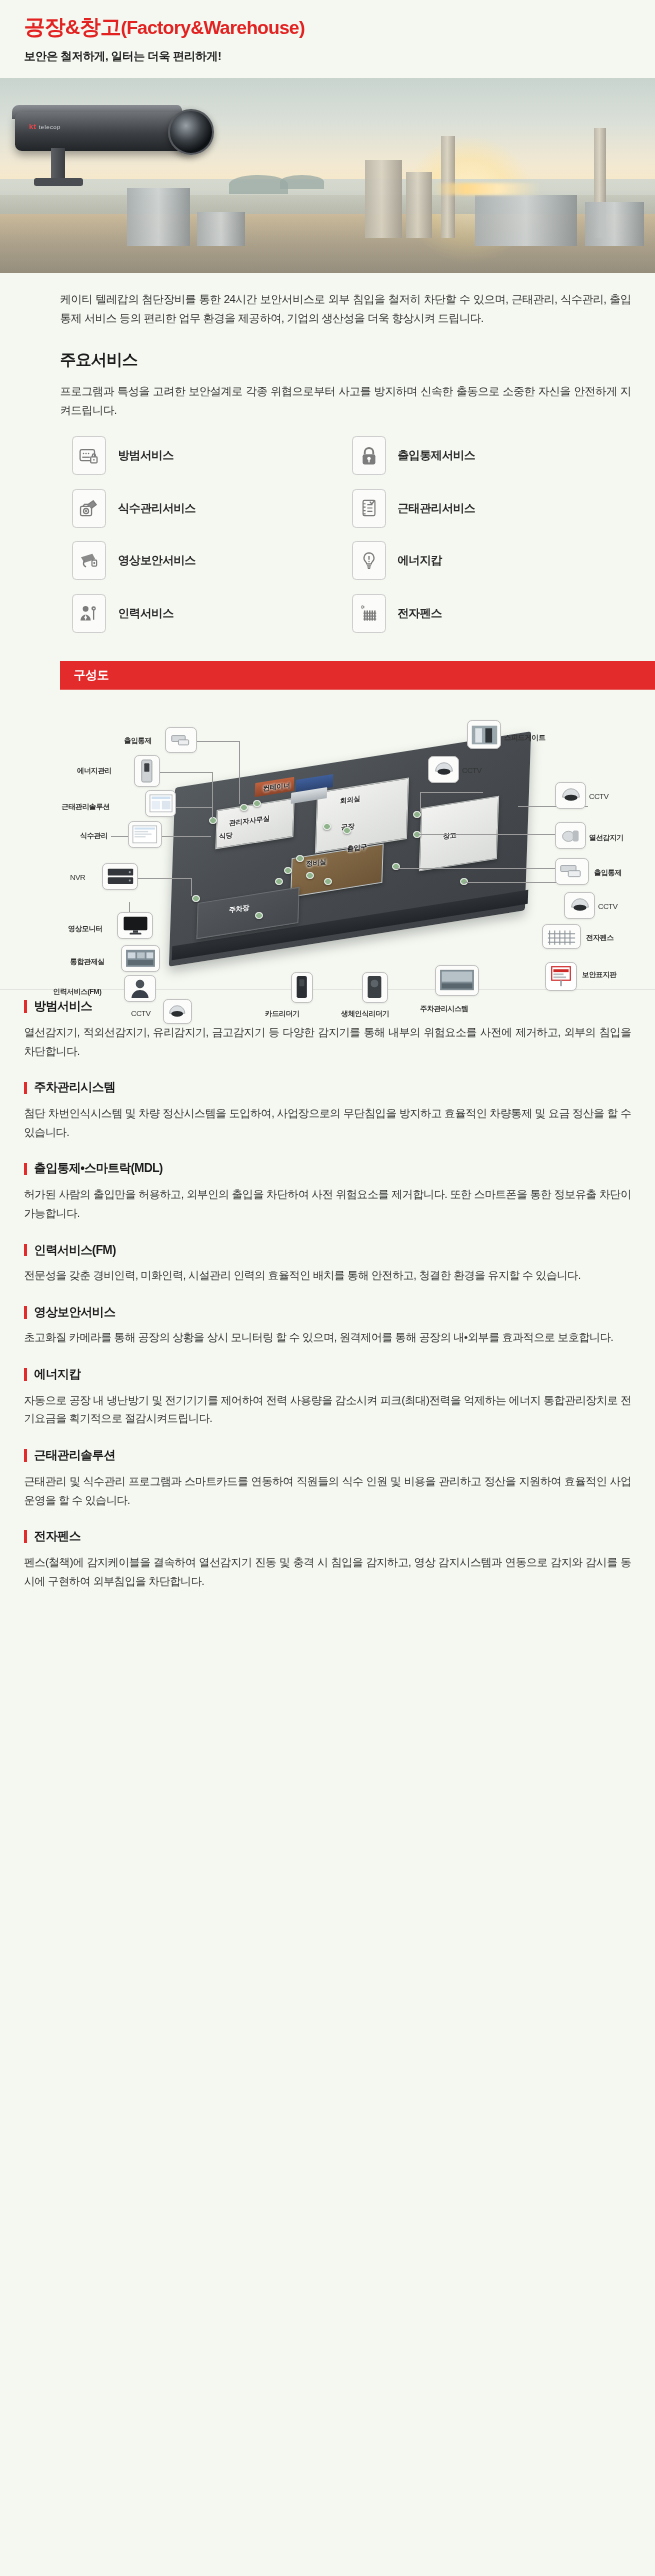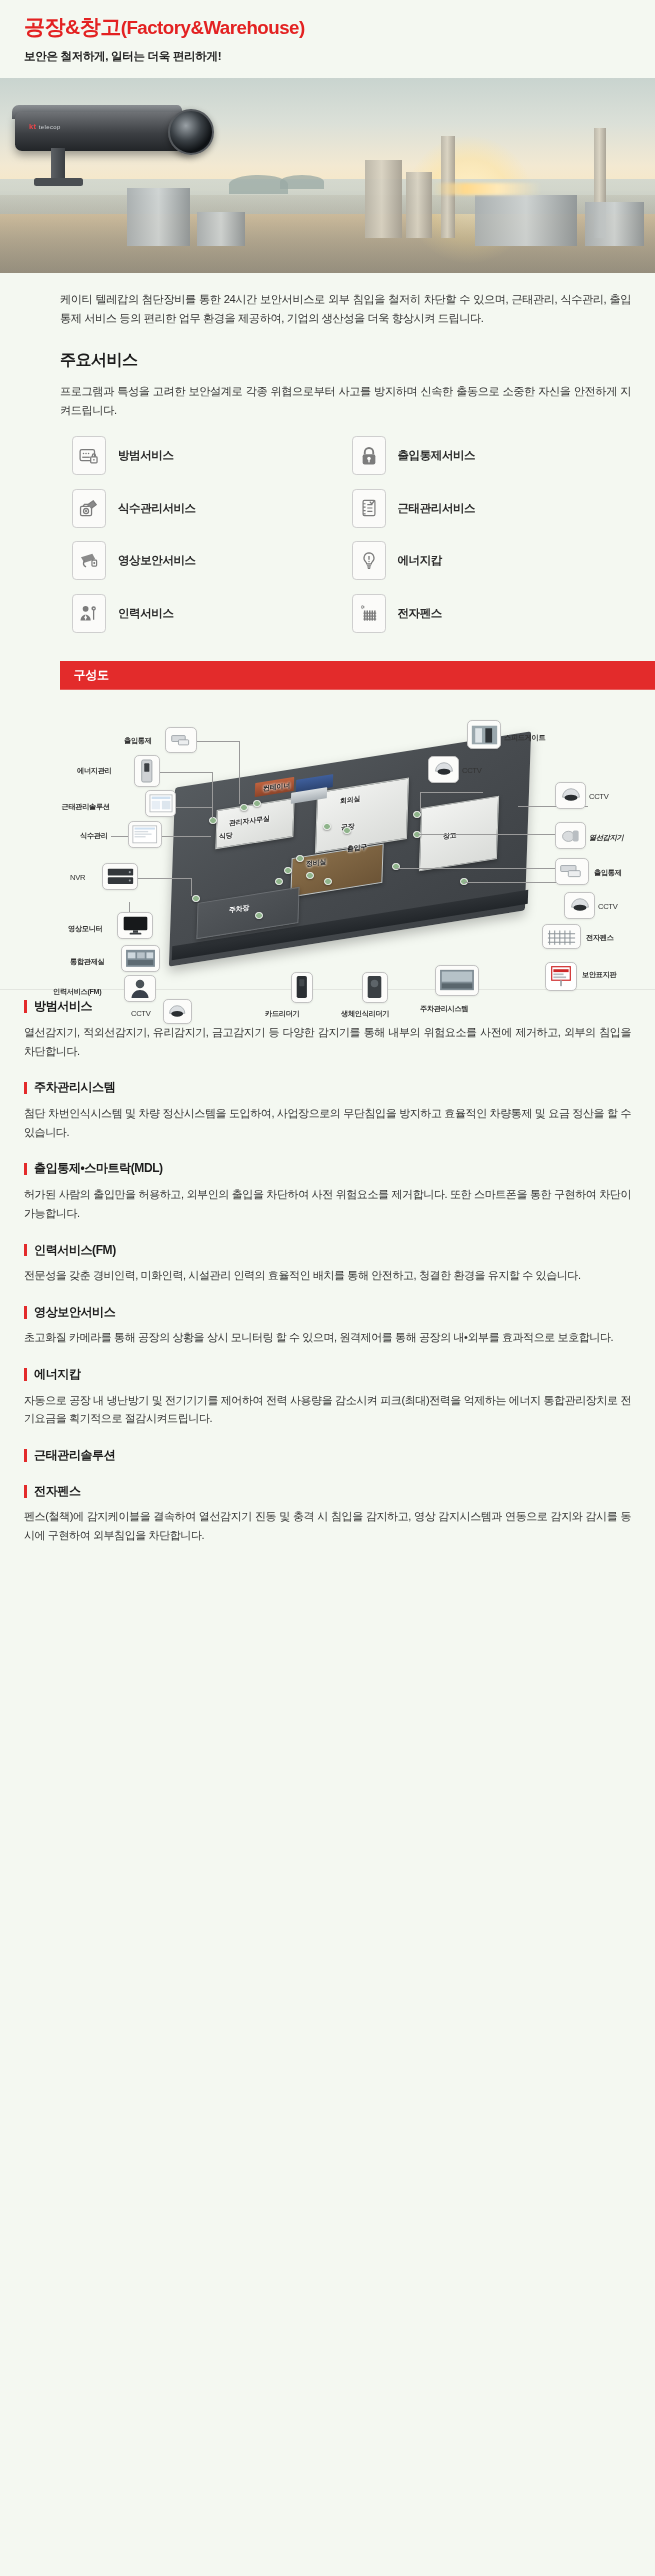--- a/index.html
+++ b/index.html
@@ -588,21 +588,21 @@
           </svg>
       </div>
       <div class="dg-text en" style="left:553px;top:90px;">CCTV</div>
 
       <div class="dg-chip" style="left:519px;top:120px;width:31px;height:27px;">
         <svg width="22" height="17" viewBox="0 0 26 20">
             <ellipse cx="10" cy="11" rx="7" ry="6" fill="#d9dcde" stroke="#a7acb0"></ellipse>
             <rect x="15" y="4" width="7" height="13" rx="2" fill="#b9bec2"></rect>
           </svg>
       </div>
-      <div class="dg-text" style="left:553px;top:131px;font-style:italic;">열선감지기</div>
+      <div class="dg-text" style="left:553px;top:131px;">열선감지기</div>
 
       <div class="dg-chip" style="left:519px;top:156px;width:34px;height:27px;">
         <svg width="25.5" height="17" viewBox="0 0 30 20">
             <rect x="2" y="3" width="18" height="7" rx="1" fill="#d7dadd" stroke="#9aa0a5"></rect>
             <rect x="11" y="9" width="14" height="7" rx="1" fill="#eceeef" stroke="#9aa0a5"></rect>
           </svg>
       </div>
       <div class="dg-text" style="left:558px;top:166px;">출입통제</div>
 
       <div class="dg-chip" style="left:528px;top:190px;width:31px;height:27px;">
@@ -679,21 +679,21 @@
         <span class="detail-title">주차관리시스템</span>
       </div>
       <p class="detail-body">첨단 차번인식시스템 및 차량 정산시스템을 도입하여, 사업장으로의 무단침입을 방지하고 효율적인 차량통제 및 요금 정산을 할 수 있습니다.</p>
     </div>
 
     <div class="detail">
       <div class="detail-head">
         <span class="detail-bar"></span>
         <span class="detail-title">출입통제•스마트락(MDL)</span>
       </div>
-      <p class="detail-body">허가된 사람의 출입만을 허용하고, 외부인의 출입을 차단하여 사전 위험요소를 제거합니다. 또한 스마트폰을 통한 구현하여 차단이 가능합니다.</p>
+      <p class="detail-body">허가된 사람의 출입만을 허용하고, 외부인의 출입을 차단하여 사전 위험요소를 제거합니다. 또한 스마트폰을 통한 정보유출 차단이 가능합니다.</p>
     </div>
 
     <div class="detail">
       <div class="detail-head">
         <span class="detail-bar"></span>
         <span class="detail-title">인력서비스(FM)</span>
       </div>
       <p class="detail-body">전문성을 갖춘 경비인력, 미화인력, 시설관리 인력의 효율적인 배치를 통해 안전하고, 청결한 환경을 유지할 수 있습니다.</p>
     </div>
 
@@ -711,20 +711,21 @@
         <span class="detail-title">에너지캅</span>
       </div>
       <p class="detail-body">자동으로 공장 내 냉난방기 및 전기기기를 제어하여 전력 사용량을 감소시켜 피크(최대)전력을 억제하는 에너지 통합관리장치로 전기요금을 획기적으로 절감시켜드립니다.</p>
     </div>
 
     <div class="detail">
       <div class="detail-head">
         <span class="detail-bar"></span>
         <span class="detail-title">근태관리솔루션</span>
       </div>
+      <p class="detail-body">근태관리 및 식수관리 프로그램과 스마트카드를 연동하여 직원들의 식수 인원 및 비용을 관리하고 정산을 지원하여 효율적인 사업 운영을 할 수 있습니다.</p>
     </div>
 
     <div class="detail">
       <div class="detail-head">
         <span class="detail-bar"></span>
         <span class="detail-title">전자펜스</span>
       </div>
       <p class="detail-body">펜스(철책)에 감지케이블을 결속하여 열선감지기 진동 및 충격 시 침입을 감지하고, 영상 감지시스템과 연동으로 감지와 감시를 동시에 구현하여 외부침입을 차단합니다.</p>
     </div>
 

